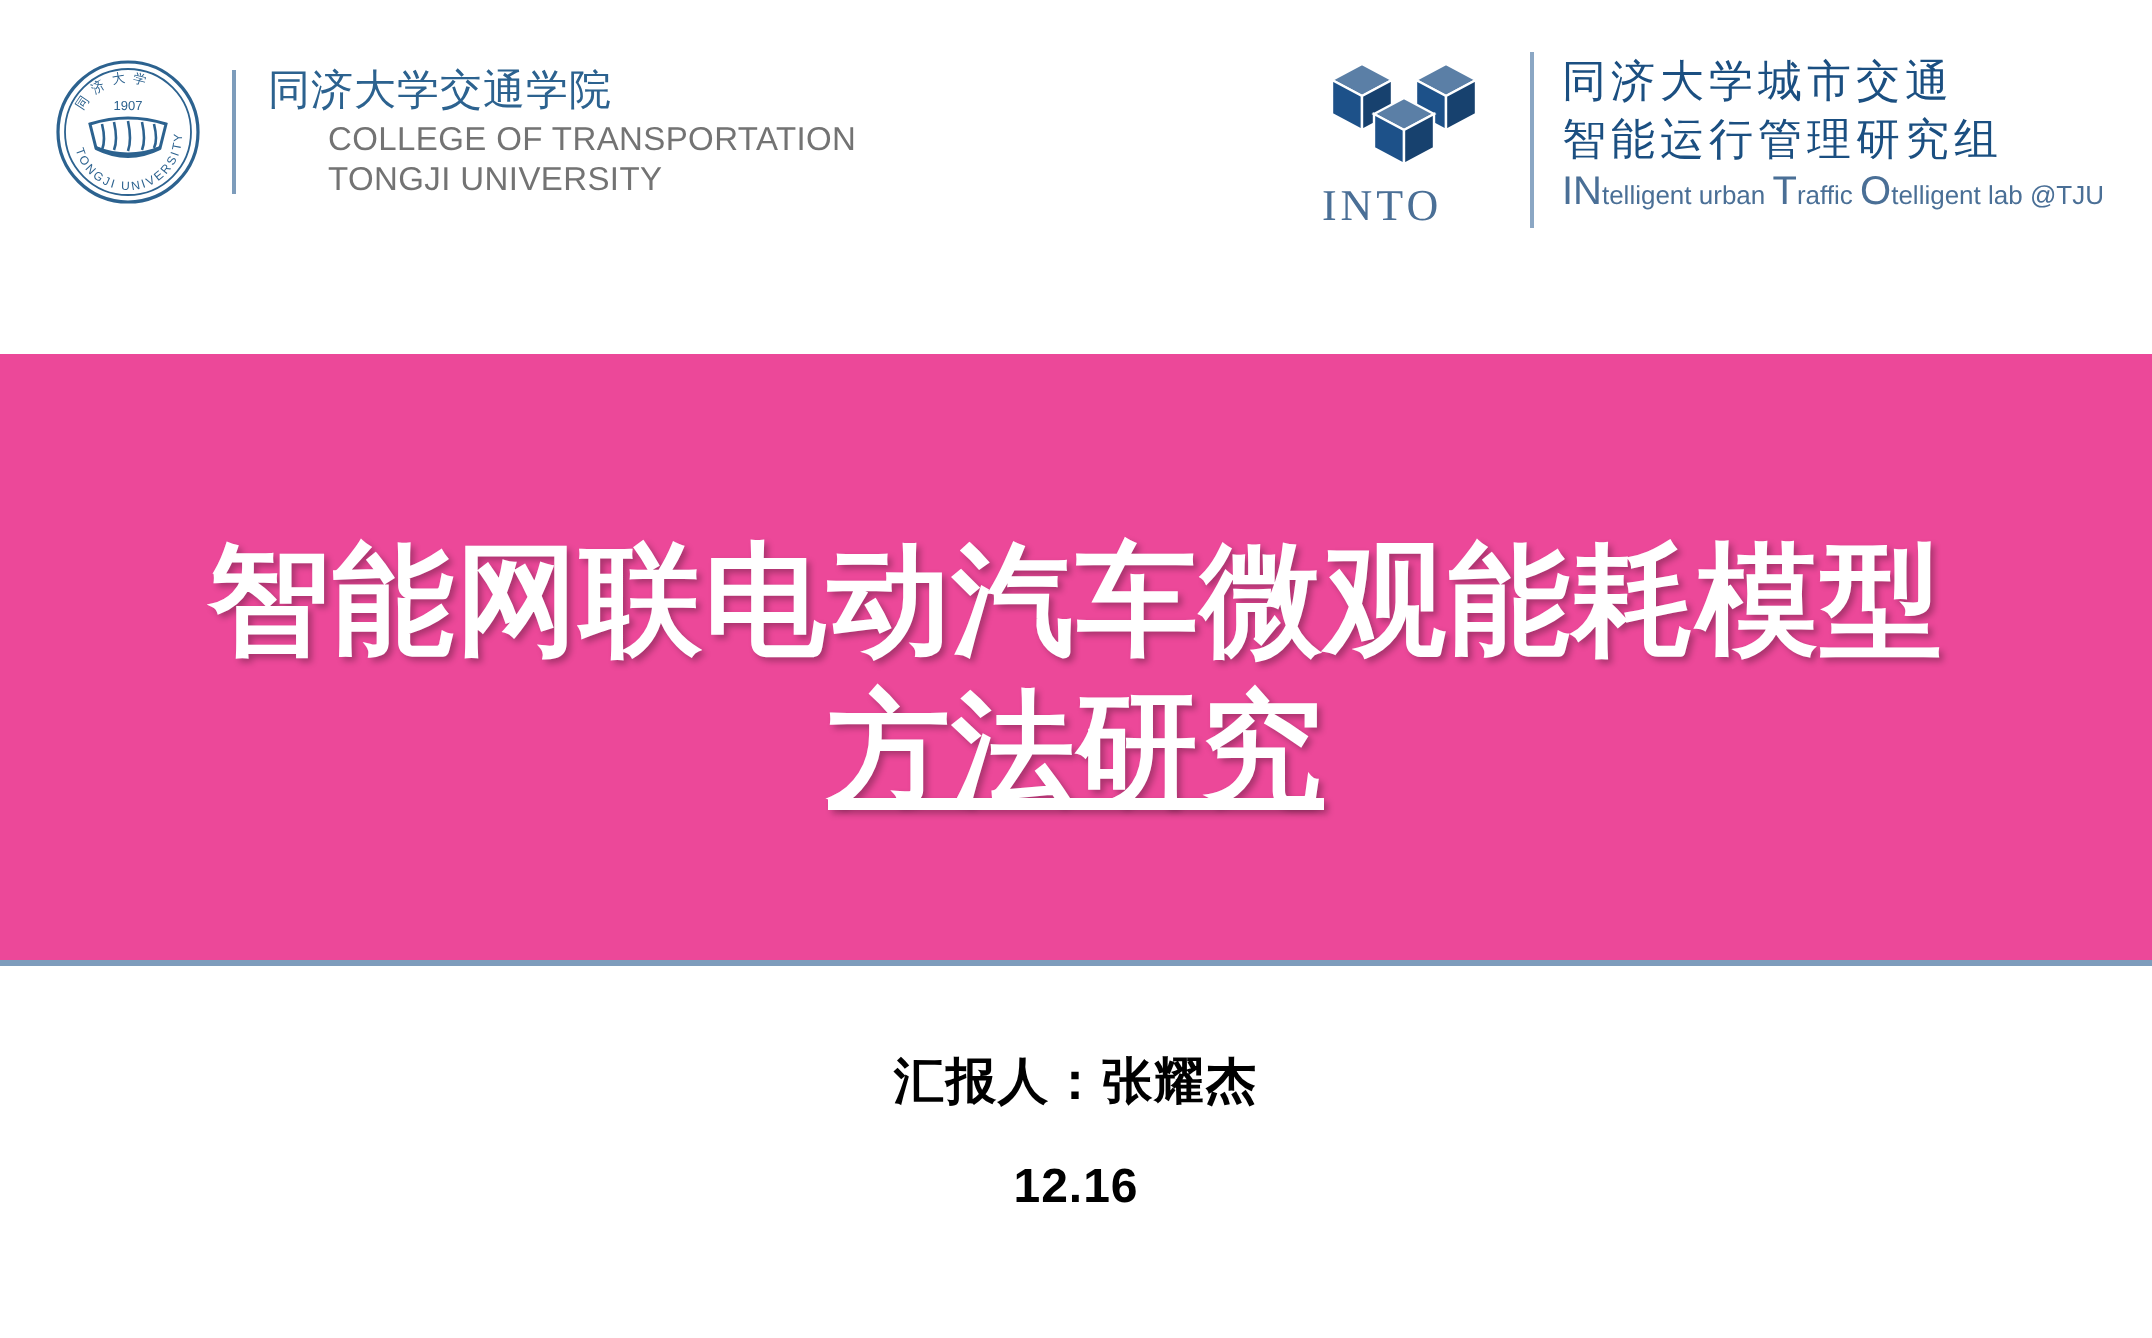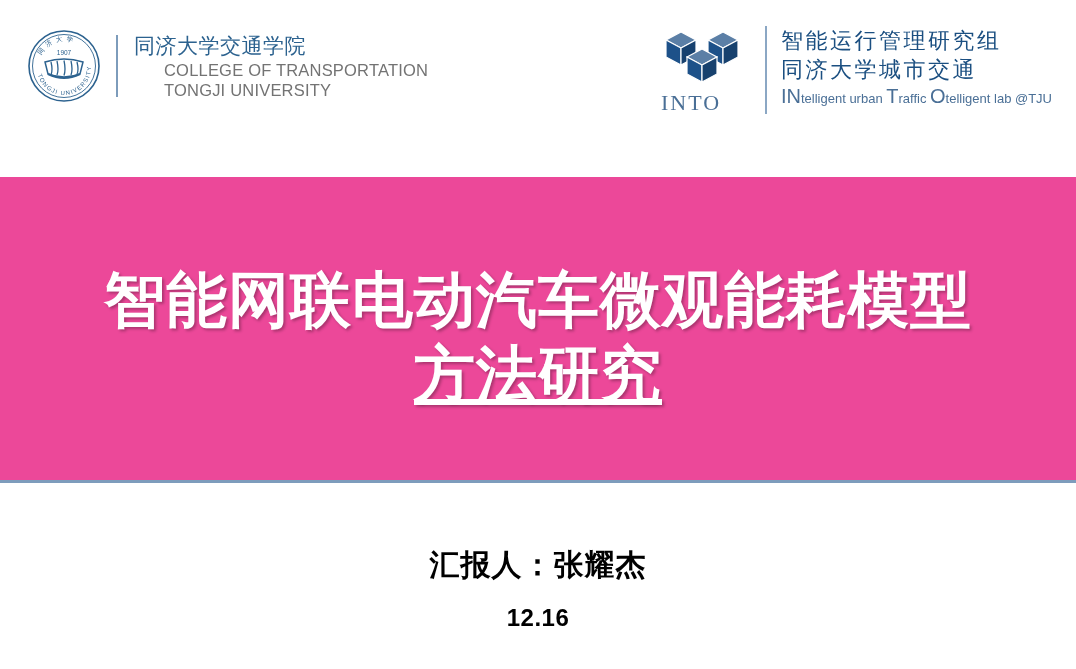--- a/index.html
+++ b/index.html
@@ -160,26 +160,25 @@
   .banner-title .line2 { display: block; text-decoration: underline; }
 
   
   .presenter {
     position: absolute;
     left: 0; right: 0;
     top: 524px;
     text-align: center;
   }
   .presenter-name {
-    font-size: 30px;
+    font-size: 25px;
     font-weight: bold;
     color: #000000;
     line-height: 34px;
     letter-spacing: 1px;
-    margin-top: 24px;
   }
   .presenter-date {
     font-size: 24px;
     font-weight: bold;
     color: #000000;
     line-height: 32px;
     margin-top: 20px;
     letter-spacing: 0.5px;
   }
 </style>
@@ -243,22 +242,22 @@
           <polygon points="26,33 41,41 41,58 26,50" fill="#1d5189"></polygon>
           <polygon points="41,41 56,33 56,50 41,58" fill="#17416e"></polygon>
         </g>
       </svg>
       <div class="into-word">INTO</div>
     </div>
 
     <div class="logo-divider-r"></div>
 
     <div class="into-text">
+      <div class="rt-cn">同济大学城市交通</div>
       <div class="rt-cn">智能运行管理研究组</div>
-      <div class="rt-cn">同济大学城市交通</div>
       <div class="rt-en"><span class="big">IN</span><span>telligent urban </span><span class="big">T</span><span>raffic </span><span class="big">O</span><span>telligent lab @TJU</span></div>
     </div>
   </div>
 </div>
 
 <div class="banner">
 
   <div class="stripes-tl">
 
     <div class="stripe s3"></div>

